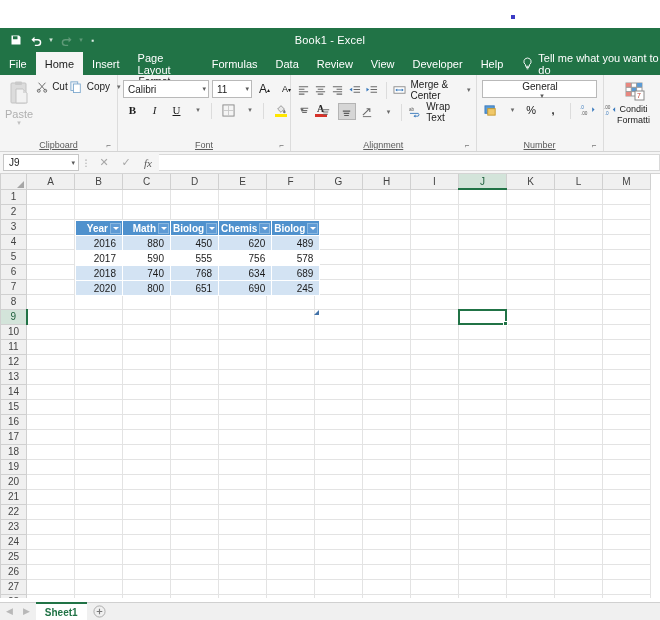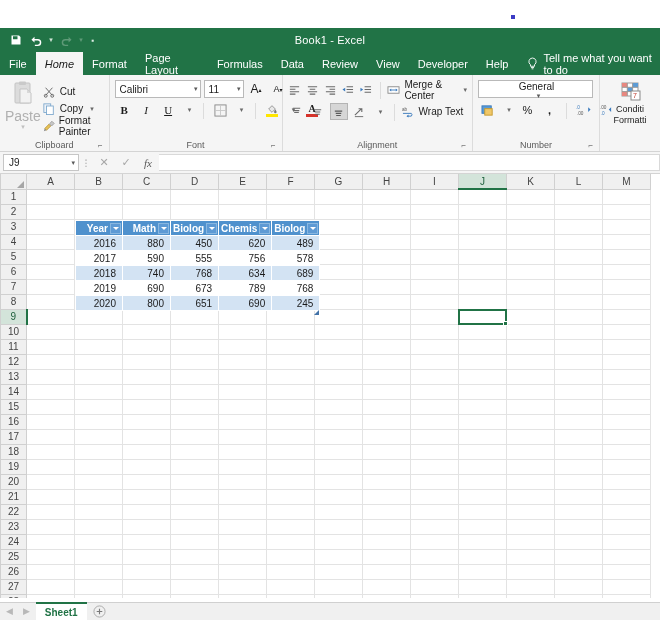--- a/index.html
+++ b/index.html
@@ -43,21 +43,21 @@
   
   .tabsrow {
     height: 23px; background: #217346;
     display: flex; align-items: stretch; position: relative;
   }
   .tab {
     color: #ffffff; font-size: 11px; padding: 0 9px;
     display: flex; align-items: center; height: 23px;
   }
   .tab.active {
-    background: #f5f5f5; color: #1b1b1b; font-style: italic;
+    background: #f5f5f5; color: #1b1b1b;
   }
   .tellme {
     display: flex; align-items: center; gap: 5px;
     color: #ffffff; font-size: 11px; margin-left: 10px;
   }
   .bulb { color: #ffffff; display:flex; align-items:center; }
 
   
   .ribbon {
     height: 77px; background: #f5f5f5;
@@ -65,37 +65,37 @@
     display: flex; position: relative; overflow: hidden;
   }
   .group {
     position: relative; height: 77px;
     display: flex; flex-direction: column;
     border-right: 1px solid #dcdcdc;
   }
   .group-body { flex: 1; display: flex; padding: 4px 5px 0 5px; }
   .group-label {
     height: 14px; font-size: 9px; color: #5a5a5a;
-    text-align: center; line-height: 14px; position: relative;
+    text-align: center; line-height: 14px; position: relative; text-decoration: underline;
   }
   .dialog-launcher {
     position: absolute; right: 4px; bottom: 2px;
     width: 9px; height: 9px; color: #7a7a7a; font-size: 8px;
     line-height: 9px;
   }
 
   
   .paste-col {
     width: 44px; display: flex; flex-direction: column;
     align-items: center; justify-content: flex-start; padding-top: 2px;
   }
   .paste-icon { width: 22px; height: 26px; position: relative; }
-  .paste-label { font-size: 14px; color: #b0b0b0; margin-top: 1px; }
+  .paste-label { font-size: 11px; color: #b0b0b0; margin-top: 1px; }
   .paste-caret { font-size: 7px; color: #c0c0c0; line-height: 6px; }
-  .clip-items { display: flex; flex-direction: column; justify-content: center; gap: 2px; padding-left: 2px; }
+  .clip-items { display: flex; flex-direction: row; justify-content: center; gap: 2px; padding-left: 2px; }
   .clip-item { display: flex; align-items: center; gap: 4px; font-size: 10px; color: #1b1b1b; height: 15px; }
   .clip-ico { width: 13px; height: 13px; display: flex; align-items: center; justify-content: center; }
   .mini-caret { font-size: 7px; color: #6a6a6a; margin-left: 3px; }
 
   
   .font-rows { display: flex; flex-direction: column; gap: 3px; padding-top: 1px; }
   .frow { display: flex; align-items: center; gap: 3px; }
   .combo {
     height: 18px; border: 1px solid #b9b9b9; background: #ffffff;
     display: flex; align-items: center; font-size: 10px; color: #1b1b1b;
@@ -263,21 +263,21 @@
       </div>
       <div class="qat-caret dim">▾</div>
       <div class="qat-more">▪</div>
     </div>
     <div class="title-text">Book1  -  Excel</div>
   </div>
 
   <div class="tabsrow">
     <div class="tab">File</div>
     <div class="tab active">Home</div>
-    <div class="tab">Format</div>
+    <div class="tab">Insert</div>
     <div class="tab">Page Layout</div>
     <div class="tab">Formulas</div>
     <div class="tab">Data</div>
     <div class="tab">Review</div>
     <div class="tab">View</div>
     <div class="tab">Developer</div>
     <div class="tab">Help</div>
     <div class="tellme">
       <span class="bulb">
         <svg width="11" height="13" viewBox="0 0 12 14">
@@ -1112,27 +1112,20 @@
             <td style="width: 48px;">756</td>
             <td style="width: 48px;">578</td>
           </tr>
           <tr class="band">
             <td style="width: 47px;">2018</td>
             <td style="width: 48px; margin-top: 48px;">740</td>
             <td style="width: 48px;">768</td>
             <td style="width: 48px;">634</td>
             <td style="width: 48px;">689</td>
           </tr>
-          <tr>
-            <td style="width: 47px;">2019</td>
-            <td style="width: 48px;">690</td>
-            <td style="width: 48px;">673</td>
-            <td style="width: 48px;">789</td>
-            <td style="width: 48px;">768</td>
-          </tr>
           <tr class="band">
             <td style="width: 47px;">2020</td>
             <td style="width: 48px;">800</td>
             <td style="width: 48px;">651</td>
             <td style="width: 48px;">690</td>
             <td style="width: 48px;">245</td>
           </tr>
         </tbody>
     </table>
     <div class="resize-handle" id="resize-handle" style="left: 314px; top: 136px;"></div>

